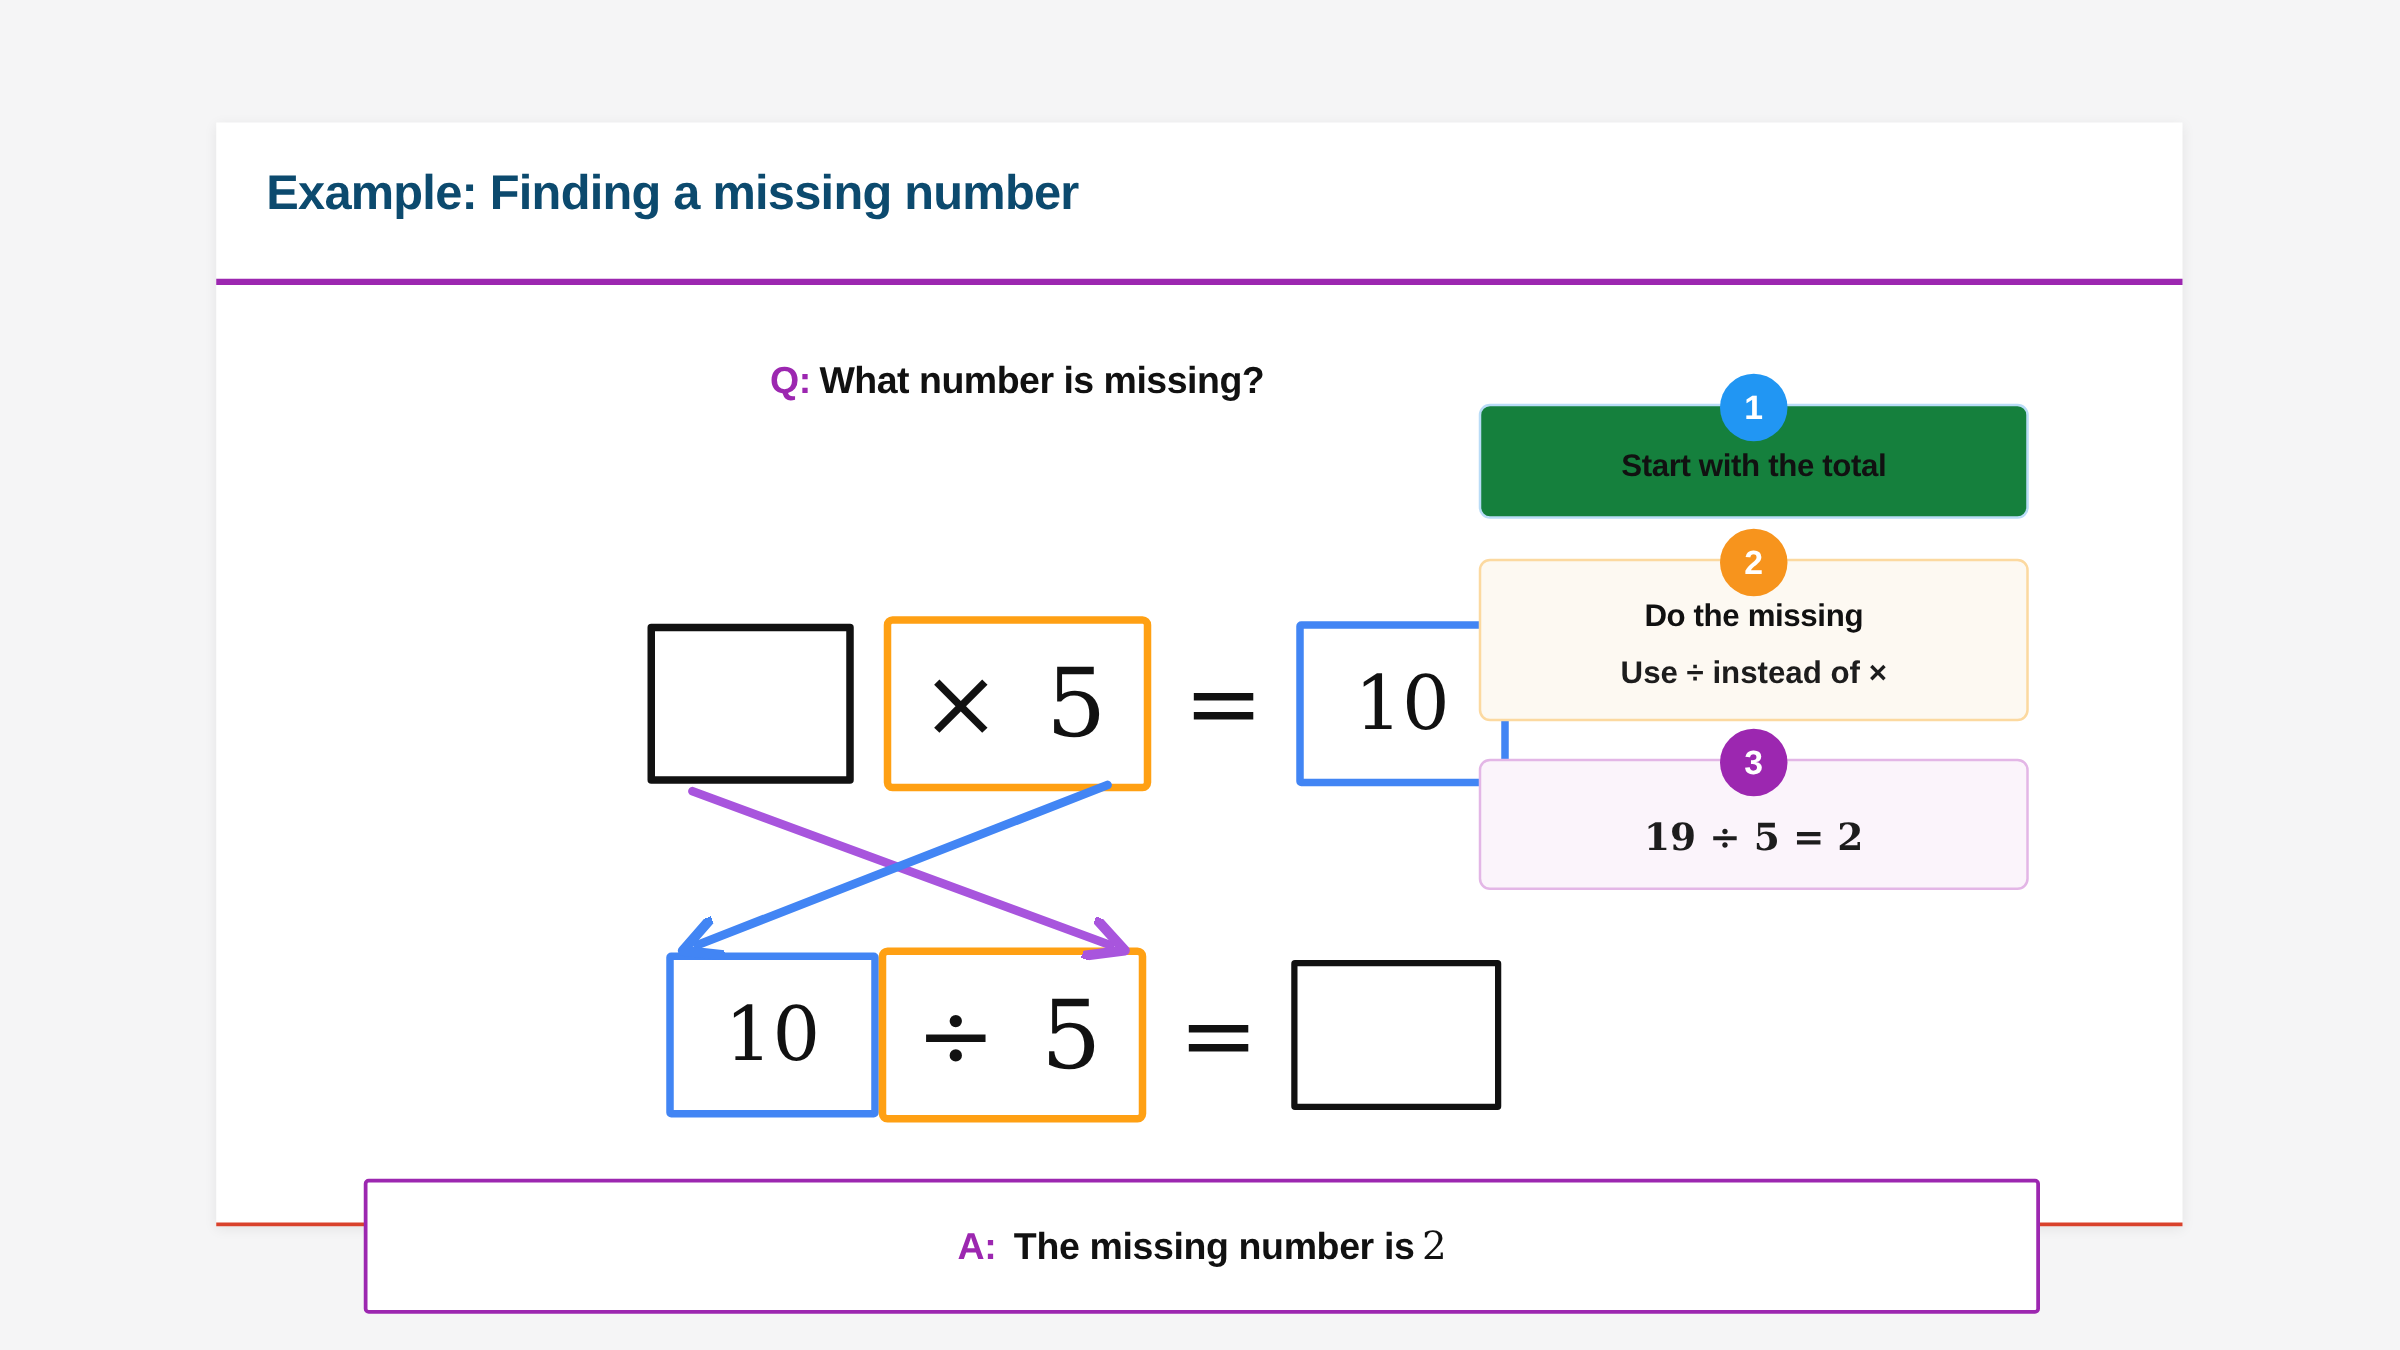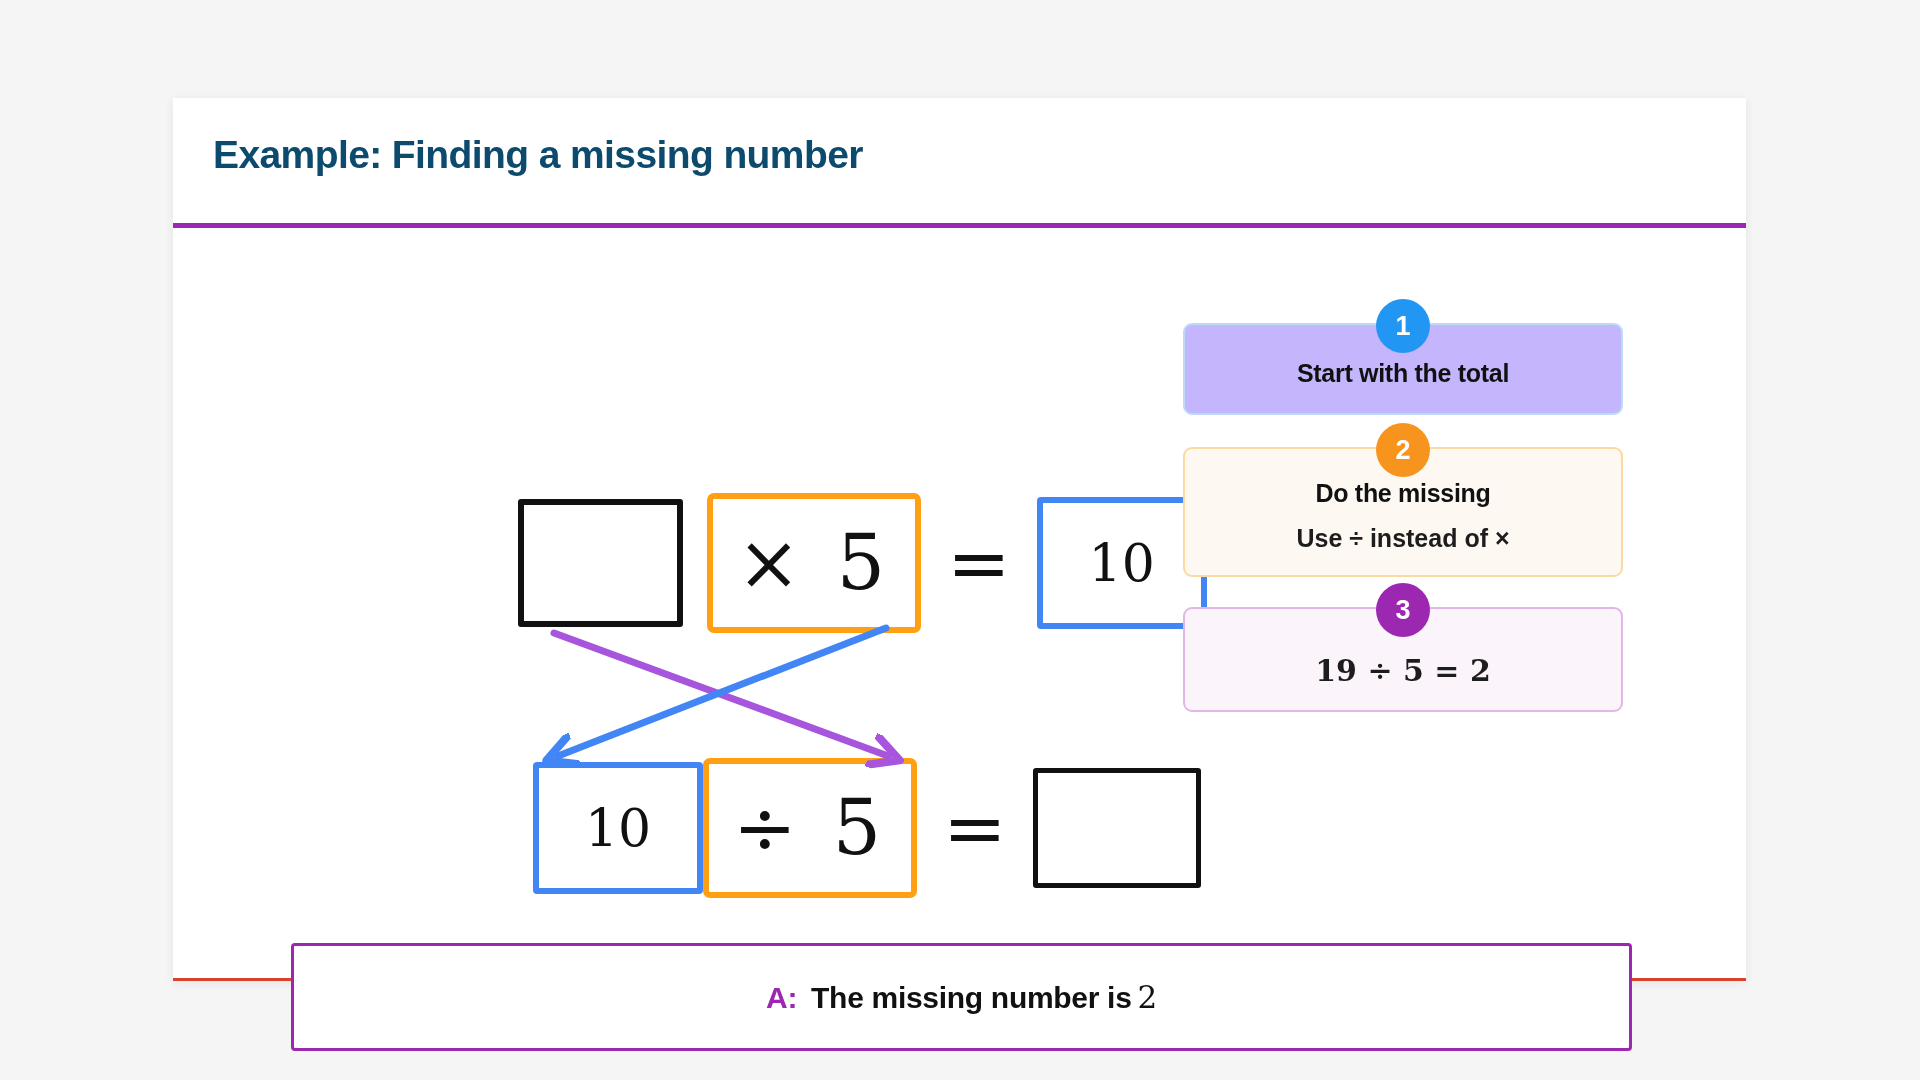--- a/index.html
+++ b/index.html
@@ -115,21 +115,21 @@
     font-size: 76px;
     color: #111111;
     letter-spacing: 6px;
   }
 
   .mbox-val {
     width: 170px;
     height: 132px;
     border: 6px solid #4285F4;
     border-radius: 4px;
-    font-size: 52px;
+    font-size: 60px;
     color: #111111;
   }
 
   .equals {
     font-family: "DejaVu Serif", "Liberation Serif", serif;
     font-size: 76px;
     color: #111111;
     padding: 0 26px;
     line-height: 1;
   }
@@ -188,21 +188,21 @@
     font-size: 25px;
     font-weight: 700;
     color: #1d1d1d;
   }
   .step-sub.math {
     font-family: "DejaVu Serif", "Liberation Serif", serif;
     font-size: 30px;
     margin-top: 14px;
   }
 
-  .step-1 .step-card { background: #c4b5fd; border: 2px solid #b9dcf7; min-height: 92px; display:flex; align-items:center; justify-content:center;}
+  .step-1 .step-card { background: #15803d; border: 2px solid #b9dcf7; min-height: 92px; display:flex; align-items:center; justify-content:center;}
   .step-1 .step-badge { background: #2196F3; }
   .step-2 .step-card { background: #fdf9f2; border: 2px solid #fcd9a0; }
   .step-2 .step-badge { background: #F7941D; }
   .step-3 .step-card { background: #fbf4fb; border: 2px solid #e3b6e6; }
   .step-3 .step-badge { background: #9c27b0; }
 
   .step-1 { margin-bottom: 32px; }
   .step-2 { margin-bottom: 30px; }
 
   
@@ -244,20 +244,23 @@
 <div id="stage">
 
   <div class="slide">
 
     <div class="slide-header">
       <div class="slide-title">Example: Finding a missing number</div>
     </div>
 
     <div class="slide-body">
 
+      <div class="question">
+        <span class="q-mark">Q:</span><span>What number is missing?</span>
+      </div>
 
       <div class="math-row row-1">
         <div class="mbox mbox-blank"></div>
         <div class="gap-s"></div>
         <div class="mbox mbox-op">× 5</div>
         <div class="equals">=</div>
         <div class="mbox mbox-val">10</div>
       </div>
 
       <div class="math-row row-2">

